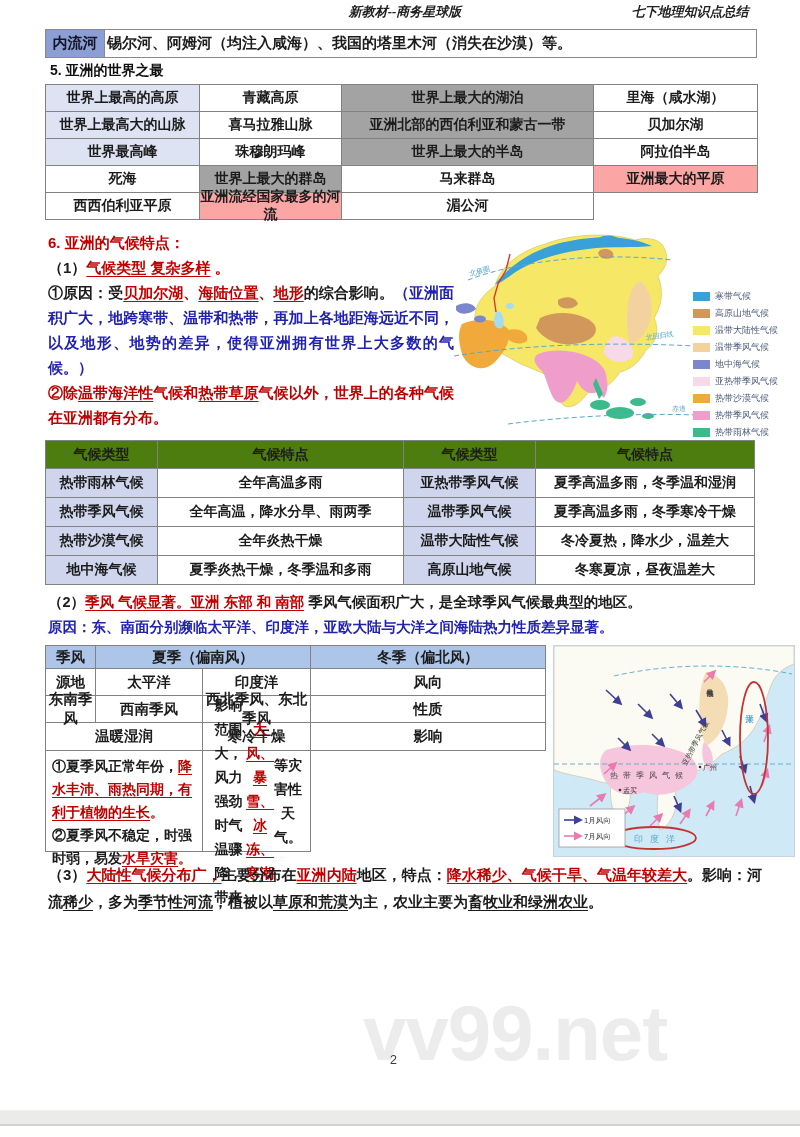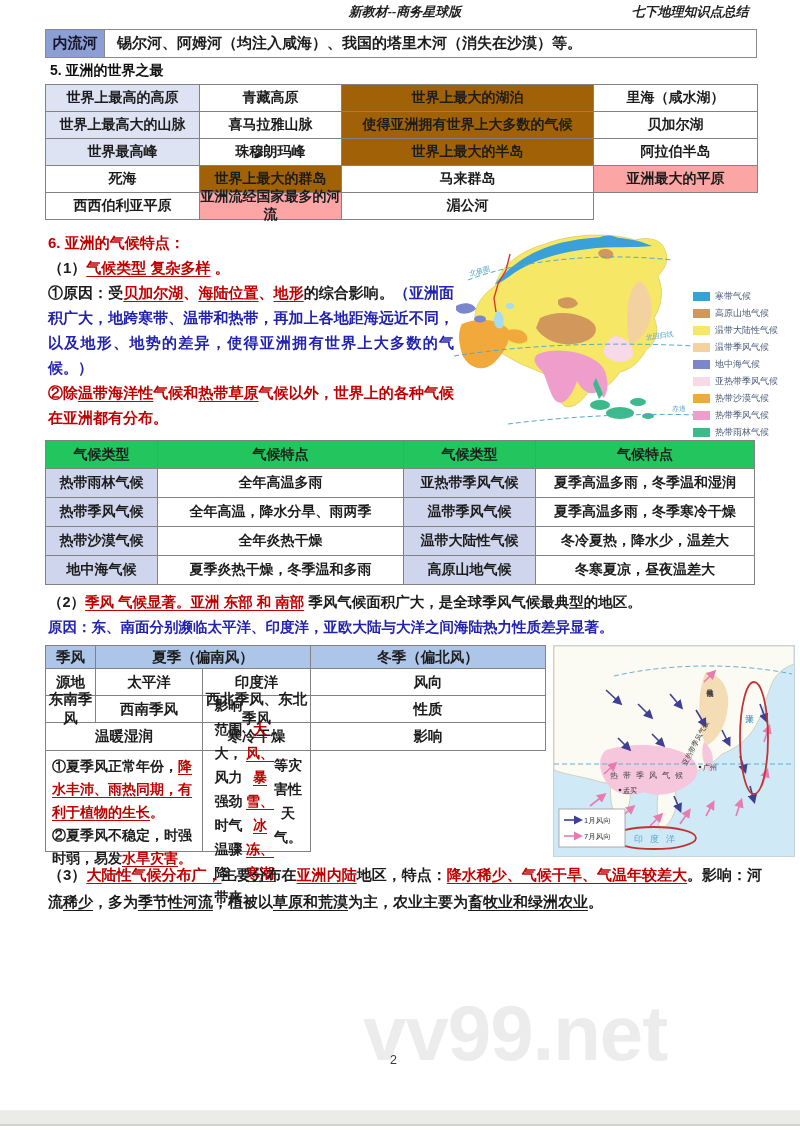--- a/index.html
+++ b/index.html
@@ -8,32 +8,32 @@
   
   .run-hdr{position:absolute;top:3px;font-family:"Liberation Serif",serif;
            font-style:italic;font-weight:bold;font-size:13px;color:#222;}
   .run-hdr.l{left:330px;width:150px;text-align:center;}
   .run-hdr.r{left:615px;width:150px;text-align:center;}
   
   .inflow{position:absolute;left:45px;top:29px;width:712px;height:29px;display:flex;
           border:1px solid #8a8a8a;box-sizing:border-box;background:#fff;}
   .inflow .lab{width:58px;background:#8c9fd4;border-right:1px solid #8a8a8a;display:flex;
           align-items:center;justify-content:center;font-weight:bold;font-size:15px;color:#14142a;}
-  .inflow .val{flex:1;display:flex;align-items:center;padding-left:12px;font-weight:bold;font-size:15px;}
+  .inflow .val{flex:1;display:flex;align-items:center;padding-left:2px;font-weight:bold;font-size:15px;}
   
   .sec5-title{position:absolute;left:50px;top:62px;font-size:14px;font-weight:bold;color:#111;}
   
   .tbl5{position:absolute;left:45px;top:84px;display:grid;
         grid-template-columns:154px 142px 252px 164px;grid-auto-rows:27px;
         border-left:1px solid #828282;border-top:1px solid #828282;background:#fff;}
   .tbl5 .cell{border-right:1px solid #828282;border-bottom:1px solid #828282;
         display:flex;align-items:center;justify-content:center;
         font-size:14px;font-weight:bold;text-align:center;}
   .tbl5 .c0{background:#dee3f3}
-  .tbl5 .c2{background:#a16207}
+  .tbl5 .c2{background:#a3a3a3}
   .tbl5 .r4.c0,.tbl5 .r4.c2{background:#fca5a5}
   
   .sec6{position:absolute;left:48px;top:230px;width:406px;font-size:15px;font-weight:bold;
         line-height:25px;text-align:justify;}
   .sec6 .t{color:#c00000;text-align:left;}
   .seg-k{color:#1c1c1c}
   .seg-r{color:#c00000}
   .seg-ru{color:#c00000;text-decoration:underline;text-underline-offset:3px;}
   .seg-b{color:#2222b0}
   .seg-ku{color:#1c1c1c;text-decoration:underline;text-underline-offset:3px;}
@@ -44,21 +44,21 @@
   .lg-row{display:flex;align-items:center;height:17px;}
   .lg-sw{width:17px;height:9px;margin-right:5px;flex:0 0 auto;}
   .lg-lb{font-size:9px;color:#4a5a78;white-space:nowrap;}
   
   .tblc{position:absolute;left:45px;top:440px;display:grid;
         grid-template-columns:112px 246px 132px 219px;
         grid-template-rows:28px repeat(4,29px);
         border-left:1px solid #828282;border-top:1px solid #828282;background:#fff;}
   .tblc .cell,.tblc .hc{border-right:1px solid #828282;border-bottom:1px solid #828282;
         display:flex;align-items:center;justify-content:center;font-size:14px;font-weight:bold;text-align:center;}
-  .tblc .hc{background:#22c55e;}
+  .tblc .hc{background:#4d7c0f;}
   .tblc .c0,.tblc .c2{background:#cfd5ec;}
   
   .sec2{position:absolute;left:48px;top:590px;width:714px;font-size:14.5px;font-weight:bold;line-height:25px;}
   .sec3{position:absolute;left:48px;top:861px;width:714px;font-size:15px;font-weight:bold;line-height:27px;text-align:justify;}
   
   .tblm{position:absolute;left:45px;top:645px;display:grid;
         grid-template-columns:50px 107px 108px 235px;
         grid-template-rows:23px 27px 27px 28px 101px;
         border-left:1px solid #828282;border-top:1px solid #828282;background:#fff;
         font-size:14.5px;font-weight:bold;}
@@ -93,21 +93,21 @@
   </div>
 
   <div class="sec5-title">5. 亚洲的世界之最</div>
   <div class="tbl5">
       <div class="cell r0 c0">世界上最高的高原</div>
       <div class="cell r0 c1">青藏高原</div>
       <div class="cell r0 c2">世界上最大的湖泊</div>
       <div class="cell r0 c3">里海（咸水湖）</div>
       <div class="cell r1 c0">世界上最高大的山脉</div>
       <div class="cell r1 c1">喜马拉雅山脉</div>
-      <div class="cell r1 c2">使得亚洲拥有世界上大多数的气候</div>
+      <div class="cell r1 c2">亚洲北部的西伯利亚和蒙古一带</div>
       <div class="cell r1 c3">贝加尔湖</div>
       <div class="cell r2 c0">世界最高峰</div>
       <div class="cell r2 c1">珠穆朗玛峰</div>
       <div class="cell r2 c2">世界上最大的半岛</div>
       <div class="cell r2 c3">阿拉伯半岛</div>
       <div class="cell r3 c1">死海</div>
       <div class="cell r3 c2">世界上最大的群岛</div>
       <div class="cell r3 c3">马来群岛</div>
       <div class="cell r4 c0">亚洲最大的平原</div>
       <div class="cell r4 c1">西西伯利亚平原</div>

